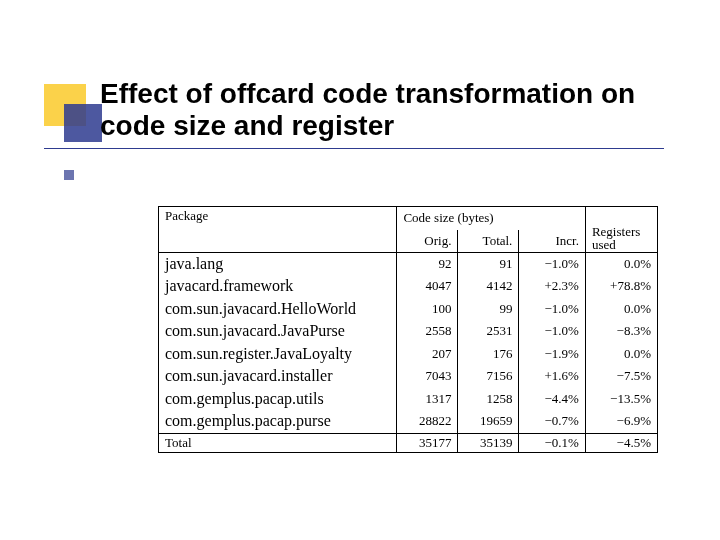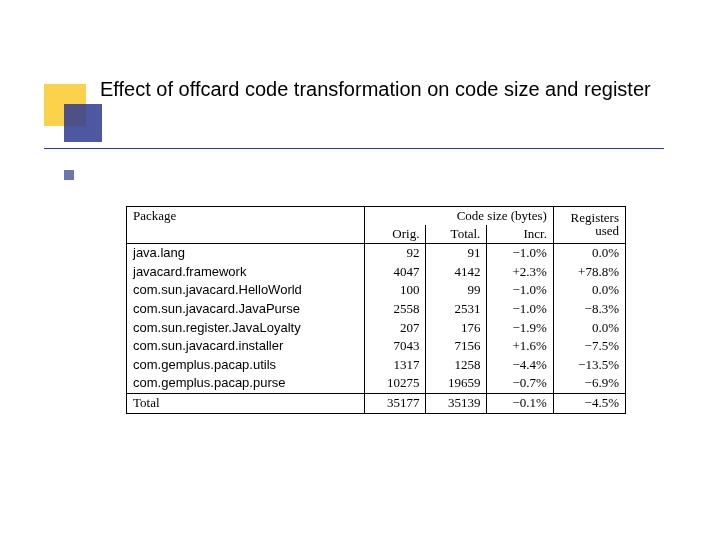--- a/index.html
+++ b/index.html
@@ -36,23 +36,23 @@
     left: 20px; top: 20px;
     width: 38px; height: 38px;
     background: #2e3b8f;
     opacity: 0.85;
   }
   .title {
     position: absolute;
     left: 100px;
     top: 78px;
     width: 560px;
-    font-size: 20px;
+    font-size: 28px;
     line-height: 1.15;
-    font-weight: 400;
+    font-weight: 700;
     color: #000;
   }
   .title-underline {
     position: absolute;
     left: 44px;
     top: 148px;
     width: 620px;
     height: 0;
     border-top: 1px solid #2e3b8f;
   }
@@ -70,32 +70,33 @@
     position: absolute;
     left: 126px;
     top: 206px;
     width: 500px;
     font-family: "Times New Roman", Times, serif;
     font-size: 13px;
   }
   table {
     border-collapse: collapse;
     width: 100%;
+    margin-left: 32px;
   }
   td, th {
     padding: 1px 6px;
     font-weight: 400;
   }
   .brd-t { border-top: 1px solid #000; }
   .brd-b { border-bottom: 1px solid #000; }
   .brd-l { border-left: 1px solid #000; }
   .brd-r { border-right: 1px solid #000; }
   .r { text-align: right; }
-  .c { text-align: right; }
-  .mono { font-family: Liberation Sans, sans-serif; font-size: 13px; letter-spacing: 0px;}
+  .c { text-align: left; }
+  .mono { font-family: Liberation Serif, serif; font-size: 16px; letter-spacing: 0px;}
   col.pkg { width: 215px; }
   col.num { width: 55px; }
   col.incr { width: 60px; }
   col.reg { width: 65px; }
   tbody td { line-height: 1.28; }
 </style>
 </head>
 <body>
 
 <div class="slide">
@@ -117,21 +118,21 @@
         <col class="pkg">
           <col class="num">
           <col class="num">
           <col class="incr">
           <col class="reg">
       </colgroup>
       <thead>
         <tr>
           <th rowspan="2" class="brd-t brd-b brd-l brd-r" style="text-align:left; vertical-align:top;">Package</th>
           <th colspan="3" class="brd-t brd-r c">Code size (bytes)</th>
-          <th rowspan="2" class="brd-t brd-b brd-r c" style="line-height:1.0; vertical-align:top; padding-top:4px;">Registers used</th>
+          <th rowspan="2" class="brd-t brd-b brd-r c" style="line-height:1.0; vertical-align:top; padding-top:18px;">Registers used</th>
         </tr>
         <tr>
           <th class="brd-b brd-r r">Orig.</th>
           <th class="brd-b brd-r r">Total.</th>
           <th class="brd-b brd-r r">Incr.</th>
         </tr>
       </thead>
       <tbody>
         <tr>
           <td class="brd-l brd-r mono">java.lang</td>
@@ -177,21 +178,21 @@
         </tr>
         <tr>
           <td class="brd-l brd-r mono">com.gemplus.pacap.utils</td>
           <td class="brd-r r">1317</td>
           <td class="brd-r r">1258</td>
           <td class="brd-r r">−4.4%</td>
           <td class="brd-r r">−13.5%</td>
         </tr>
         <tr>
           <td class="brd-l brd-r brd-b mono">com.gemplus.pacap.purse</td>
-          <td class="brd-r brd-b r">10275</td>
+          <td class="brd-r brd-b r">28822</td>
           <td class="brd-r brd-b r">19659</td>
           <td class="brd-r brd-b r">−0.7%</td>
           <td class="brd-r brd-b r">−6.9%</td>
         </tr>
         <tr>
           <td class="brd-l brd-r brd-b">Total</td>
           <td class="brd-r brd-b r">35177</td>
           <td class="brd-r brd-b r">35139</td>
           <td class="brd-r brd-b r">−0.1%</td>
           <td class="brd-r brd-b r">−4.5%</td>

